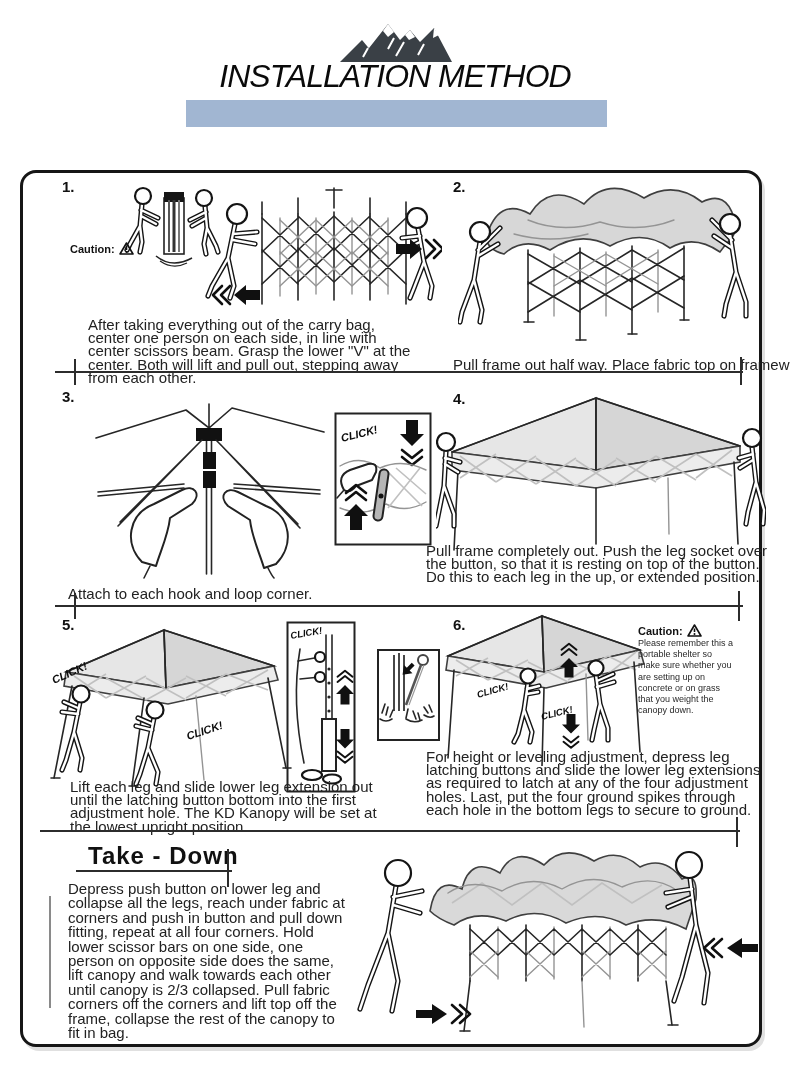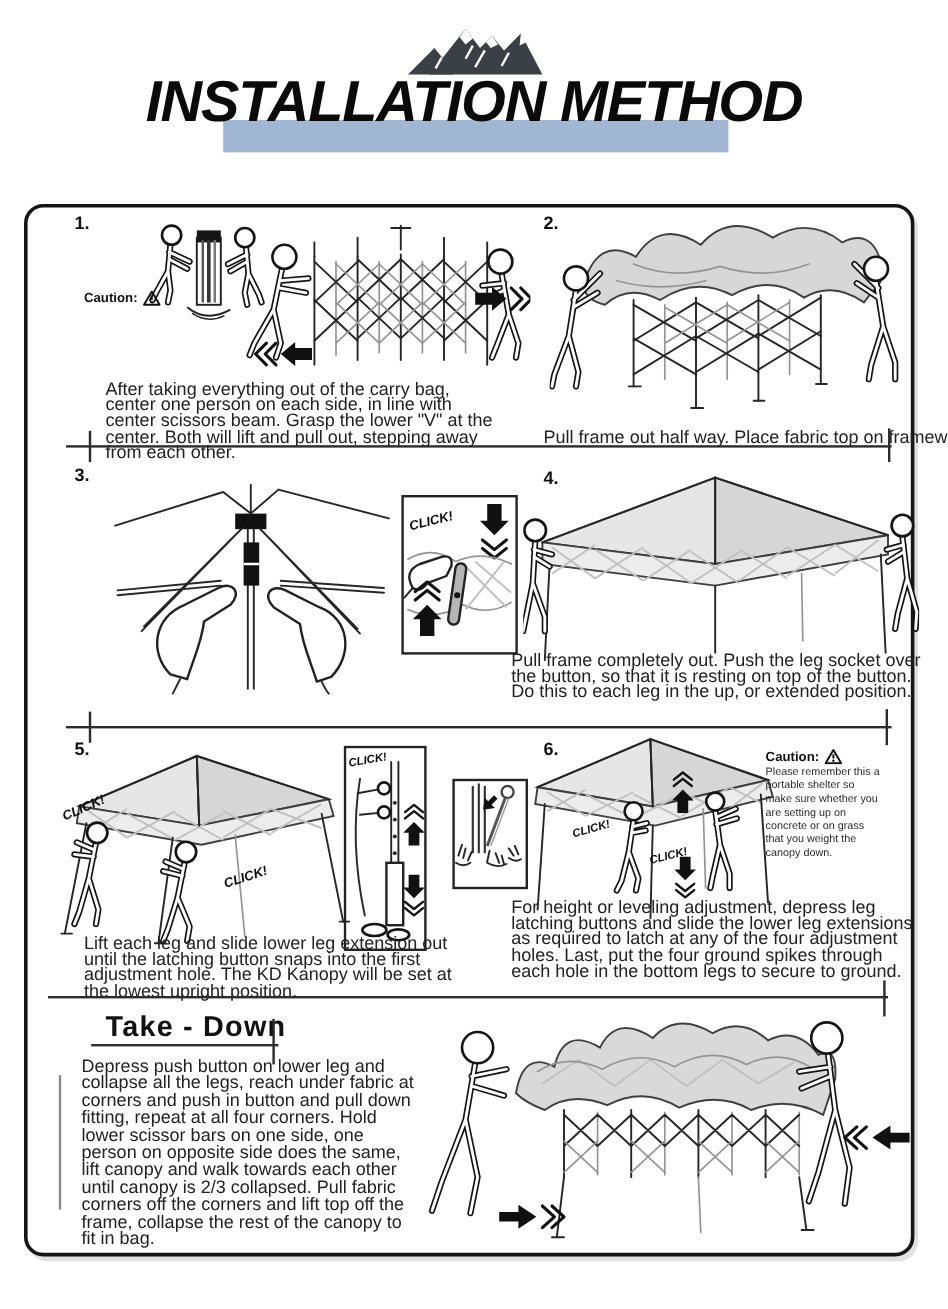--- a/index.html
+++ b/index.html
@@ -1,20 +1,20 @@
 <!DOCTYPE html>
 <html><head>
 <meta charset="utf-8">
 <style>
   *{margin:0;padding:0;box-sizing:border-box}
   html,body{background:#fff}
   .page{position:relative;width:790px;height:1091px;background:#fff;overflow:hidden;
         font-family:"Liberation Sans",sans-serif;color:#1c1c1c}
   .title{position:absolute;left:0;top:58px;width:100%;text-align:center;
-         font-size:48px;font-weight:700;font-style:italic;color:#0a0a0a;z-index:2;letter-spacing:-1px}
+         font-size:32px;font-weight:400;font-style:italic;color:#0a0a0a;z-index:2;letter-spacing:-1px}
   .title-hl{position:absolute;left:186px;top:100px;width:421px;height:27px;background:#a1b6d2;z-index:1}
   .logo{position:absolute;left:338px;top:10px;z-index:2}
   .main-box{position:absolute;left:20px;top:170px;width:742px;height:877px;
             border:3px solid #161616;border-radius:16px;background:#fff;
             box-shadow:3px 4px 0 rgba(0,0,0,0.12)}
   .stepnum{position:absolute;font-size:15px;font-weight:700;color:#111}
   .body{position:absolute;font-size:15px;line-height:13.2px;color:#222}
   .caution{position:absolute}
   .caution-head{display:flex;align-items:center;gap:4px;font-size:11px;font-weight:700;color:#111}
   .caution-text{font-size:9px;line-height:11.2px;color:#2a2a2a;margin-top:1px}
@@ -178,20 +178,21 @@
     <rect x="112" y="34" width="26" height="13" fill="#111"></rect>
     <rect x="119" y="58" width="13" height="36" fill="#111"></rect>
     <line x1="119" y1="76" x2="132" y2="76" stroke="#fff" stroke-width="2"></line>
     <path class="frame" d="M118,46 L36,128 M114,50 L34,132 M132,46 L214,130 M136,50 L216,134"></path>
     <path class="frame" d="M14,98 L100,90 M14,102 L100,94 M150,90 L236,96 M150,94 L236,100"></path>
     <path class="hand" d="M58,168 C40,150 44,120 70,110 L98,96 C110,90 118,100 108,110 L86,124 C84,142 76,158 72,172 Z"></path>
     <path class="hand" d="M192,170 C210,152 208,122 182,112 L154,98 C142,92 134,102 144,112 L166,126 C168,144 176,160 180,174 Z"></path>
     <path class="frame" d="M66,172 q-4,8 -6,12 M184,174 q4,8 6,10"></path>
   </svg>
 
+  <p class="body" style="left:68px;top:587px;width:280px">Attach to each hook and loop corner.</p>
 
   <svg class="ill" style="left:334px;top:412px" width="98" height="134" viewBox="0 0 98 134">
     <rect x="1.5" y="1.5" width="95" height="131" class="boxr"></rect>
     <text class="clicktxt" transform="translate(8,30) rotate(-14)">CLICK!</text>
     <g transform="translate(66,8)">
       <path class="arrf" d="M12,26 l12,-12 h-6 v-14 h-12 v14 h-6 z"></path>
       <path class="chev" d="M2,30 l10,8 10,-8 M2,37 l10,8 10,-8"></path>
     </g>
     <path class="frameg" d="M6,54 Q26,42 46,56 Q68,46 92,58 M6,96 Q30,106 52,92 Q72,102 92,90"></path>
     <path class="truss" d="M52,58 L88,94 M86,56 L54,96 M62,56 L92,82"></path>
@@ -282,21 +283,21 @@
     <g transform="translate(50,64) scale(0.75)">
       <path class="arrf" d="M12,0 l12,12 h-6 v14 h-12 v-14 h-6 z"></path>
       <path class="chev" d="M2,-4 l10,-8 10,8 M2,-11 l10,-8 10,8"></path>
     </g>
     <g transform="translate(50,108) scale(0.75)">
       <path class="arrf" d="M12,26 l12,-12 h-6 v-14 h-12 v14 h-6 z"></path>
       <path class="chev" d="M2,30 l10,8 10,-8 M2,37 l10,8 10,-8"></path>
     </g>
   </svg>
 
-  <p class="body" style="left:70px;top:780px;width:316px">Lift each leg and slide lower leg extension out until the latching button snaps into the first adjustment hole. The KD Kanopy will be set at the lowest upright position.</p>
+  <p class="body" style="left:70px;top:780px;width:316px">Lift each leg and slide lower leg extension out until the latching button bottom into the first adjustment hole. The KD Kanopy will be set at the lowest upright position.</p>
 
   <span class="stepnum" style="left:453px;top:616px">6.</span>
 
   <svg class="ill" style="left:376px;top:645px" width="66" height="100" viewBox="0 0 66 100">
     <rect x="2" y="5" width="61" height="90" class="boxr"></rect>
     <line x1="18" y1="10" x2="18" y2="66" stroke="#333" stroke-width="1.8"></line>
     <line x1="23" y1="8" x2="23" y2="66" stroke="#333" stroke-width="1.8"></line>
     <line x1="28" y1="10" x2="28" y2="66" stroke="#333" stroke-width="1.8"></line>
     <circle cx="47" cy="15" r="5" fill="none" stroke="#444" stroke-width="2"></circle>
     <line x1="45" y1="20" x2="30" y2="60" stroke="#555" stroke-width="2.5"></line>

